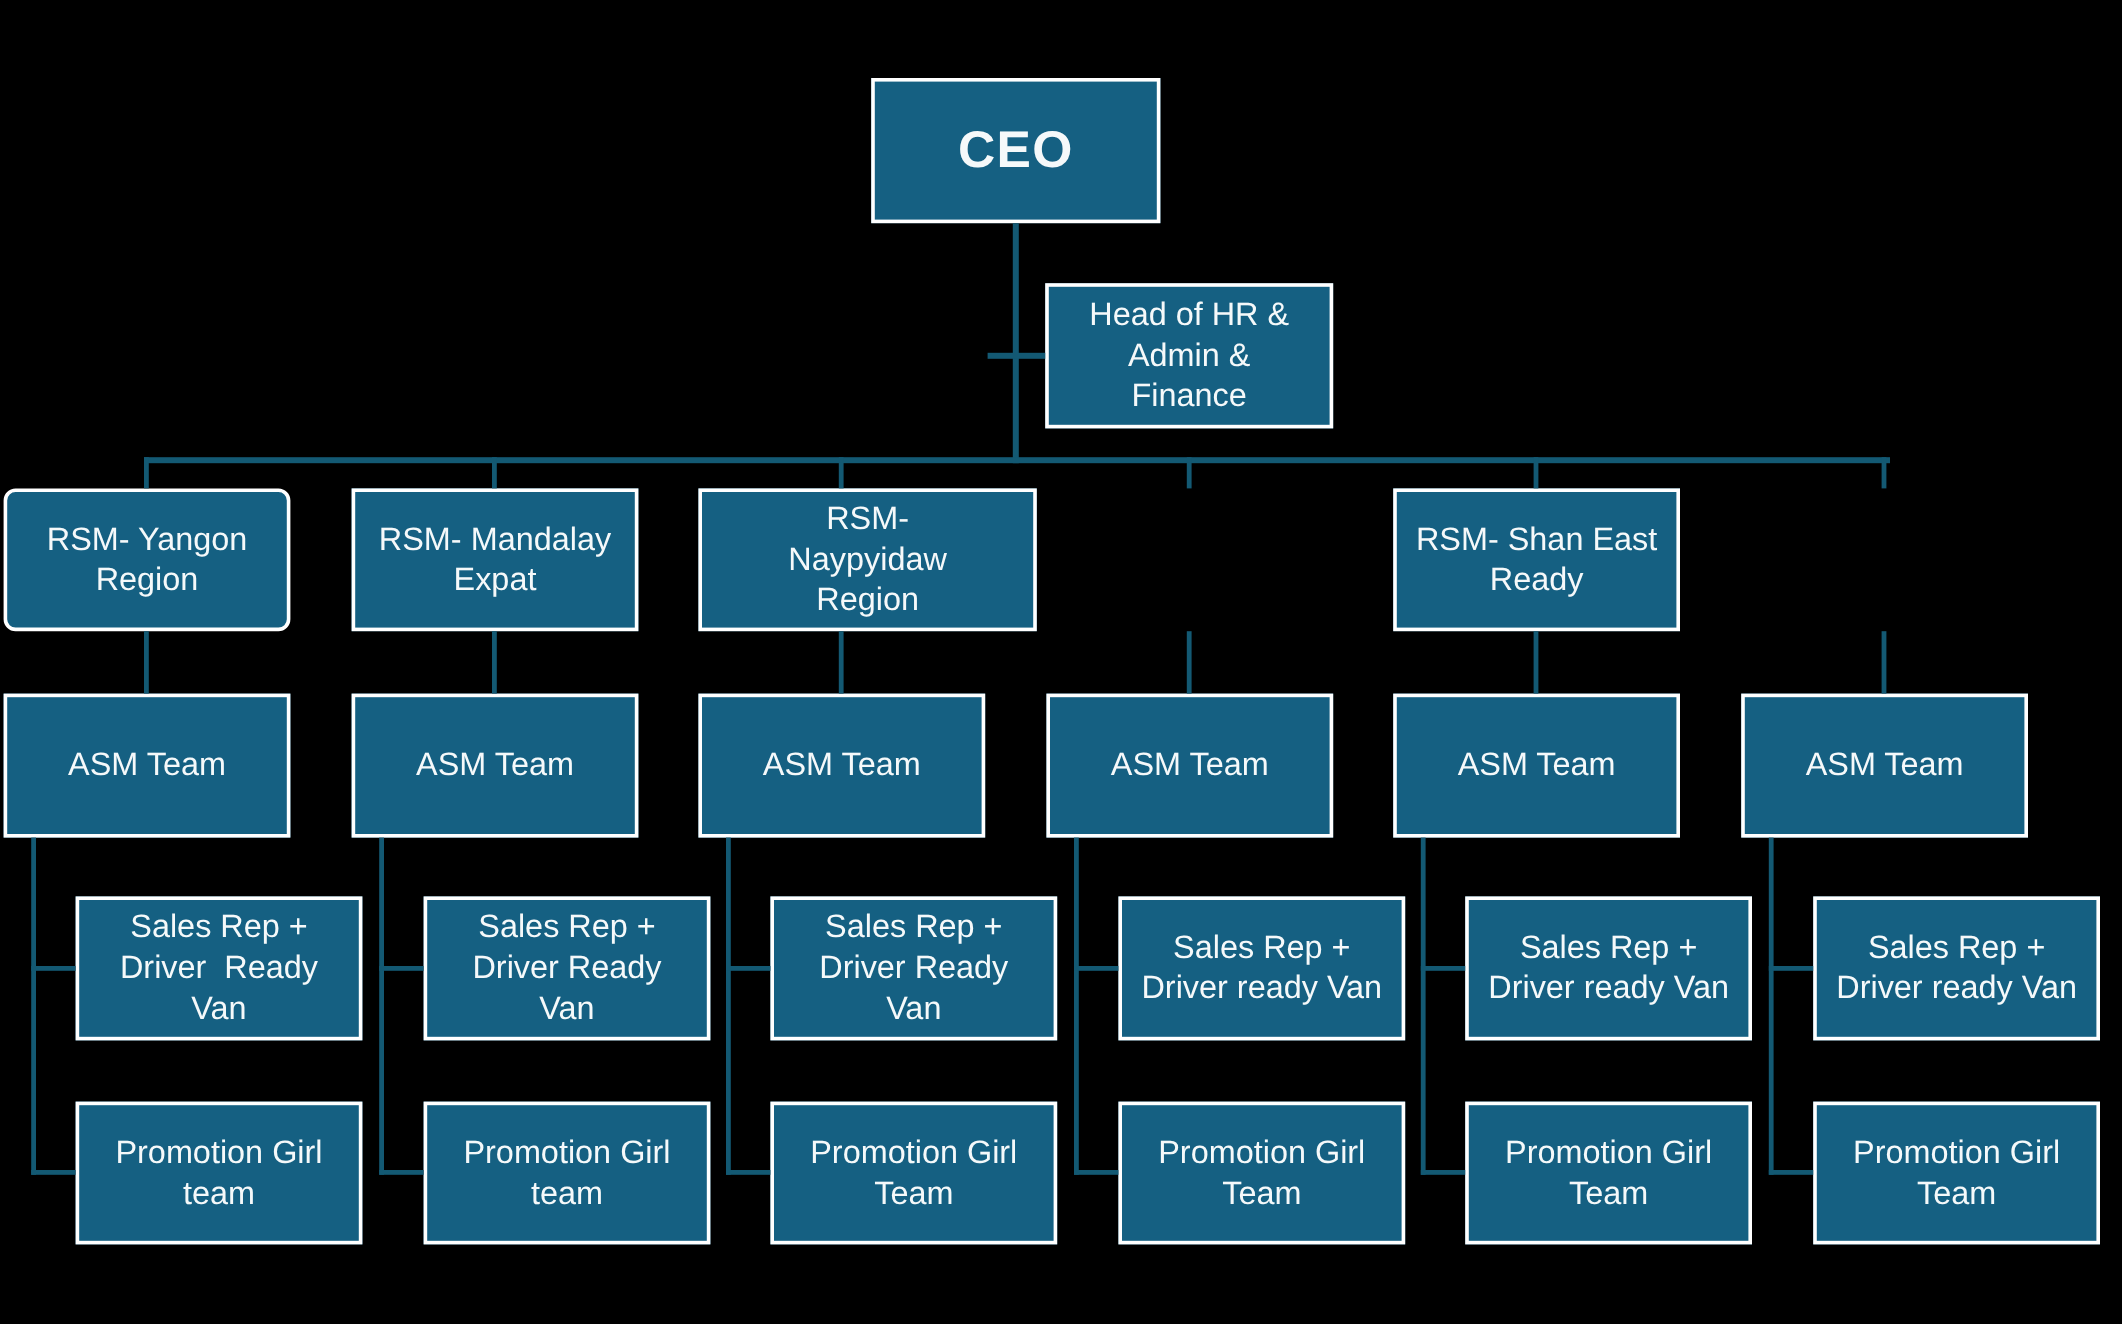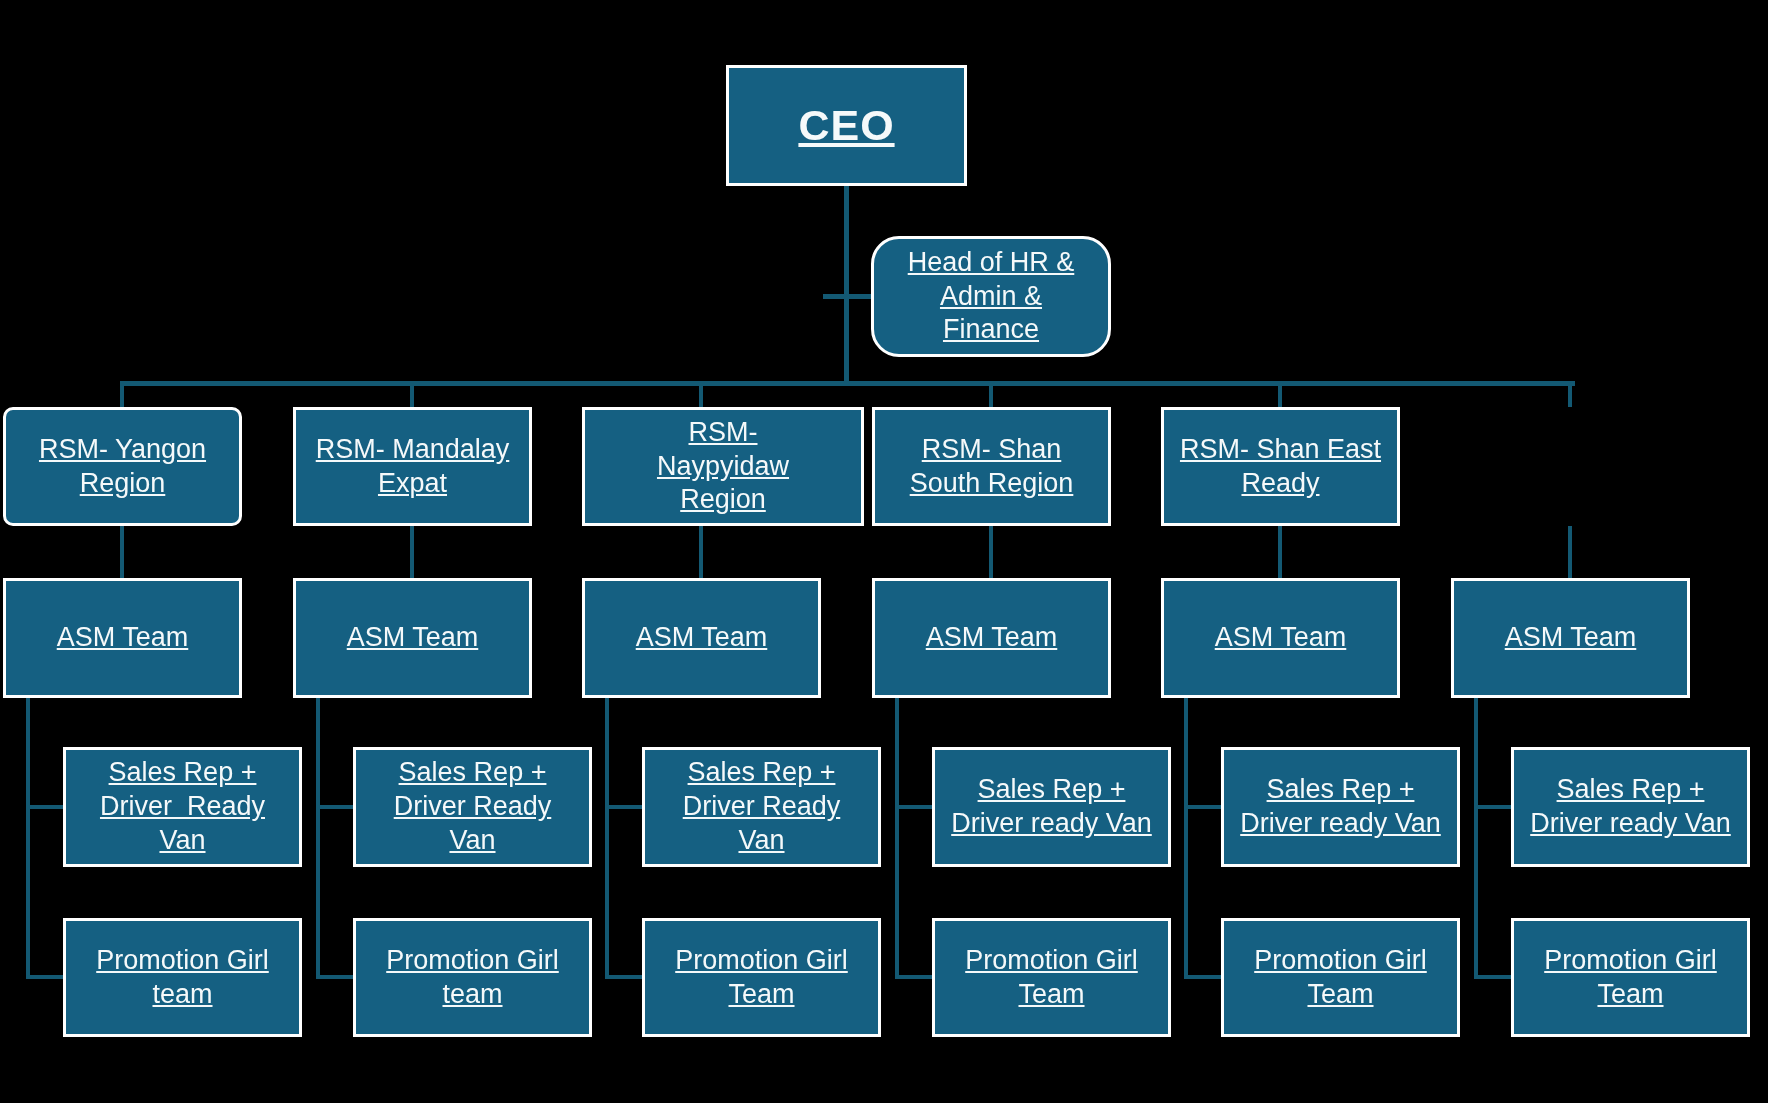--- a/index.html
+++ b/index.html
@@ -30,35 +30,34 @@
     align-items: center;
     justify-content: center;
     text-align: center;
     font-size: 27px;
     line-height: 1.25;
   }
   .node .label {
     white-space: pre-wrap;
     display: block;
     width: 100%;
-    text-decoration: underline;
   }
   .node.ceo {
     font-size: 43px;
     font-weight: bold;
     letter-spacing: 1px;
   }
   .connector {
     position: absolute;
     background: var(--connector-line);
   }
   
   .ceo       { left: 726px; top: 65px;  width: 241px; height: 121px; }
   .director  { left: 455px; top: 237px; width: 368px; height: 118px; }
-  .head-hr   { left: 871px; top: 236px; width: 240px; height: 121px; border-radius: 28px; }
+  .head-hr   { left: 871px; top: 236px; width: 240px; height: 121px; }
   .c-ceo-v   { left: 844px; top: 186px; width: 5px;   height: 200px; }
   .c-staff-h { left: 823px; top: 294px; width: 48px;  height: 5px; }
   .c-trunk   { left: 120px; top: 381px; width: 1455px; height: 5px; }
 </style>
 </head>
 <body>
 
 <div id="canvas">
 
   <div class="node ceo">
@@ -135,24 +134,20 @@
   <div class="node promo" style="left: 642px; top: 918px; width: 239px; height: 119px;">
     <span class="label">Promotion Girl
 Team</span>
   </div>
   <div class="connector c-trunk-rsm" style="left: 699px; top: 381px; width: 4px; height: 26px;"></div>
   <div class="connector c-rsm-asm" style="left: 699px; top: 526px; width: 4px; height: 52px;"></div>
   <div class="connector c-drop" style="left: 605px; top: 698px; width: 4px; height: 281px;"></div>
   <div class="connector c-sales" style="left: 605px; top: 805px; width: 37px; height: 4px;"></div>
   <div class="connector c-promo" style="left: 605px; top: 975px; width: 37px; height: 4px;"></div>
 
-  <div class="node rsm" style="left: 872px; top: 407px; width: 239px; height: 119px;">
-    <span class="label">RSM- Shan
-South Region</span>
-  </div>
   <div class="node asm" style="left: 872px; top: 578px; width: 239px; height: 120px;">
     <span class="label">ASM Team</span>
   </div>
   <div class="node sales" style="left: 932px; top: 747px; width: 239px; height: 120px;">
     <span class="label">Sales Rep +
 Driver ready Van</span>
   </div>
   <div class="node promo" style="left: 932px; top: 918px; width: 239px; height: 119px;">
     <span class="label">Promotion Girl
 Team</span>

